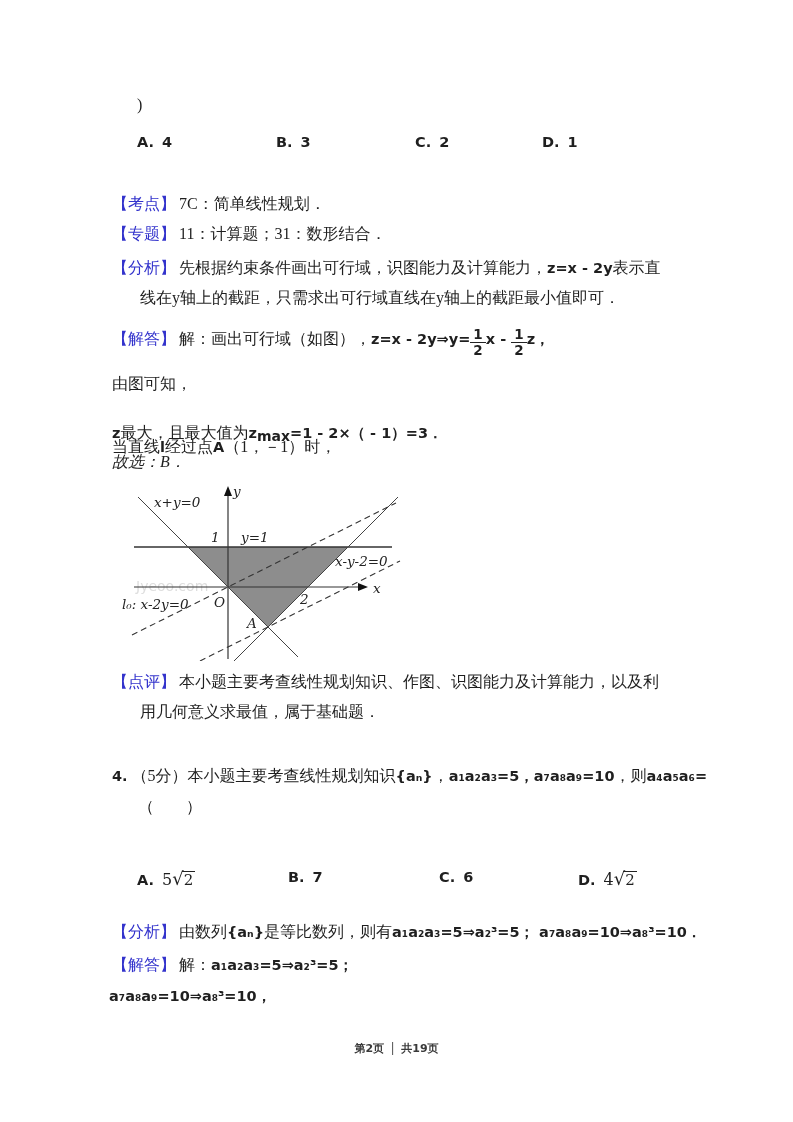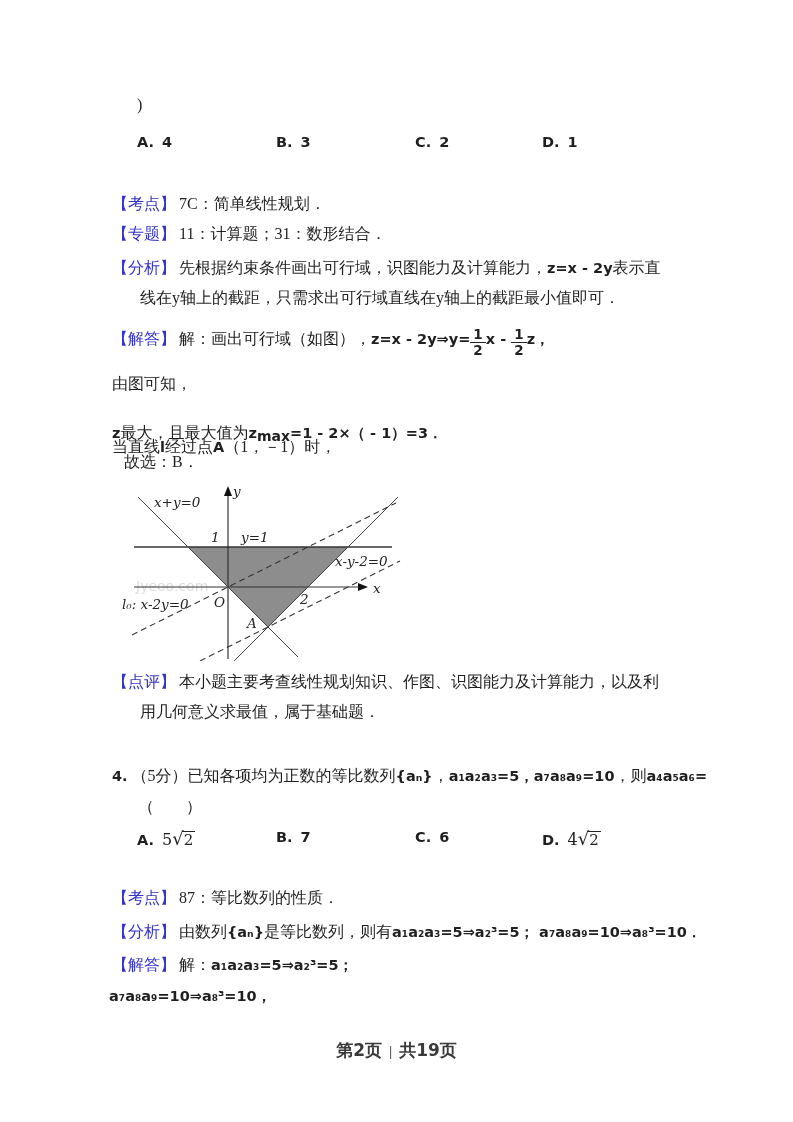--- a/index.html
+++ b/index.html
@@ -24,21 +24,21 @@
   .opt .opt-value{font-family:"DejaVu Sans",sans-serif;font-weight:600;font-size:14.5px;}
   .opt .root{font-family:"DejaVu Serif",serif;font-weight:400;font-size:18px;}
   .opt .radicand{font-family:"DejaVu Serif",serif;font-size:15px;display:inline-block;
                  border-top:1.4px solid #222;margin-left:-2px;padding:0 2px;line-height:1.15;}
   .opt .rad-pre{font-family:"DejaVu Serif",serif;font-size:16px;}
   .graphbox{position:absolute;left:120px;top:481px;width:285px;height:180px;}
   .graphbox text{font-family:"DejaVu Serif",serif;font-style:italic;font-size:13.5px;fill:#222;}
   .graphbox text.wm{font-style:normal;font-family:"DejaVu Sans",sans-serif;fill:#dedede;font-size:14px;}
   .footer{position:absolute;left:0;top:1039px;width:100%;text-align:center;
           font-size:14.5px;color:#3a3a3a;}
-  .footer .fpart{font-weight:600;font-family:"DejaVu Sans",sans-serif;font-size:17px;margin-top:16px;}
+  .footer .fpart{font-weight:600;font-family:"DejaVu Sans",sans-serif;font-size:11px;margin-top:16px;}
   .footer .fsep{margin:0 7px;font-weight:700;color:#555;}
 </style>
 </head>
 <body>
 
 <div class="page">
 
   <div class="ln" style="left:137px;top:95px;">
     <span>)</span>
   </div>
@@ -78,21 +78,21 @@
 
   <div class="ln" style="left:112px;top:354px;margin-top:20px;">
     <span>由图可知，</span>
   </div>
   <div class="ln" style="left:112px;top:394px;margin-top:43px;">
     <span>当直线</span><span class="fm">l</span><span>经过点</span><span class="fm">A</span><span>（1，－1）时，</span>
   </div>
   <div class="ln" style="left:112px;top:423px;">
     <span class="fm">z</span><span>最大，且最大值为</span><span class="fm">z</span><span class="sub">max</span><span class="fm">=1 - 2×（ - 1）=3．</span>
   </div>
-  <div class="ln" style="left:124px;top:452px;">
+  <div class="ln" style="left:112px;top:452px;font-style:italic;">
     <span>故选：B．</span>
   </div>
 
   <div class="graphbox">
     <svg width="285" height="180" viewBox="0 0 285 180">
       <text class="wm" x="16" y="110">Jyeoo.com</text>
 
       <polygon points="68,66 228,66 148,146" fill="#8d8d8d"></polygon>
 
       <line x1="14" y1="106" x2="242" y2="106" stroke="#333" stroke-width="1.2"></line>
@@ -125,44 +125,41 @@
 
   <div class="ln" style="left:112px;top:672px;">
     <span class="tag">【点评】</span><span>本小题主要考查线性规划知识、作图、识图能力及计算能力，以及利</span>
   </div>
   <div class="ln" style="left:140px;top:702px;">
     <span>用几何意义求最值，属于基础题．</span>
   </div>
 
   <div class="ln" style="left:112px;top:766px;">
     <span class="fm">4.</span>
-    <span>（5分）已知各项均为正数的等比数列</span><span class="fm">{aₙ}</span><span>，</span><span class="fm">a₁a₂a₃=5，a₇a₈a₉=10</span><span>，则</span><span class="fm">a₄a₅a₆=</span>
+    <span>（5分）本小题主要考查线性规划知识</span><span class="fm">{aₙ}</span><span>，</span><span class="fm">a₁a₂a₃=5，a₇a₈a₉=10</span><span>，则</span><span class="fm">a₄a₅a₆=</span>
   </div>
   <div class="ln" style="left:138px;top:797px;">
     <span>（　　）</span>
   </div>
 
-  <div class="optrow" style="left:137px;top:828px;">
+  <div class="optrow" style="left:137px;top:868px;gap:12px;">
     <div class="opt">
       <span class="opt-label">A.</span><span class="rad-pre">5</span><span class="root">√</span><span class="radicand">2</span>
     </div>
     <div class="opt">
       <span class="opt-label">B.</span><span class="opt-value">7</span>
     </div>
     <div class="opt c3">
       <span class="opt-label">C.</span><span class="opt-value">6</span>
     </div>
     <div class="opt c4">
       <span class="opt-label">D.</span><span class="rad-pre">4</span><span class="root">√</span><span class="radicand">2</span>
     </div>
   </div>
 
-  <div class="ln" style="left:112px;top:888px;">
-    <span class="tag">【考点】</span><span>87：等比数列的性质．</span>
-  </div>
   <div class="ln" style="left:112px;top:922px;">
     <span class="tag">【分析】</span><span>由数列</span><span class="fm">{aₙ}</span><span>是等比数列，则有</span><span class="fm">a₁a₂a₃=5⇒a₂³=5； a₇a₈a₉=10⇒a₈³=10．</span>
   </div>
   <div class="ln" style="left:112px;top:955px;">
     <span class="tag">【解答】</span><span>解：</span><span class="fm">a₁a₂a₃=5⇒a₂³=5；</span>
   </div>
   <div class="ln" style="left:109px;top:986px;">
     <span class="fm">a₇a₈a₉=10⇒a₈³=10，</span>
   </div>
 

